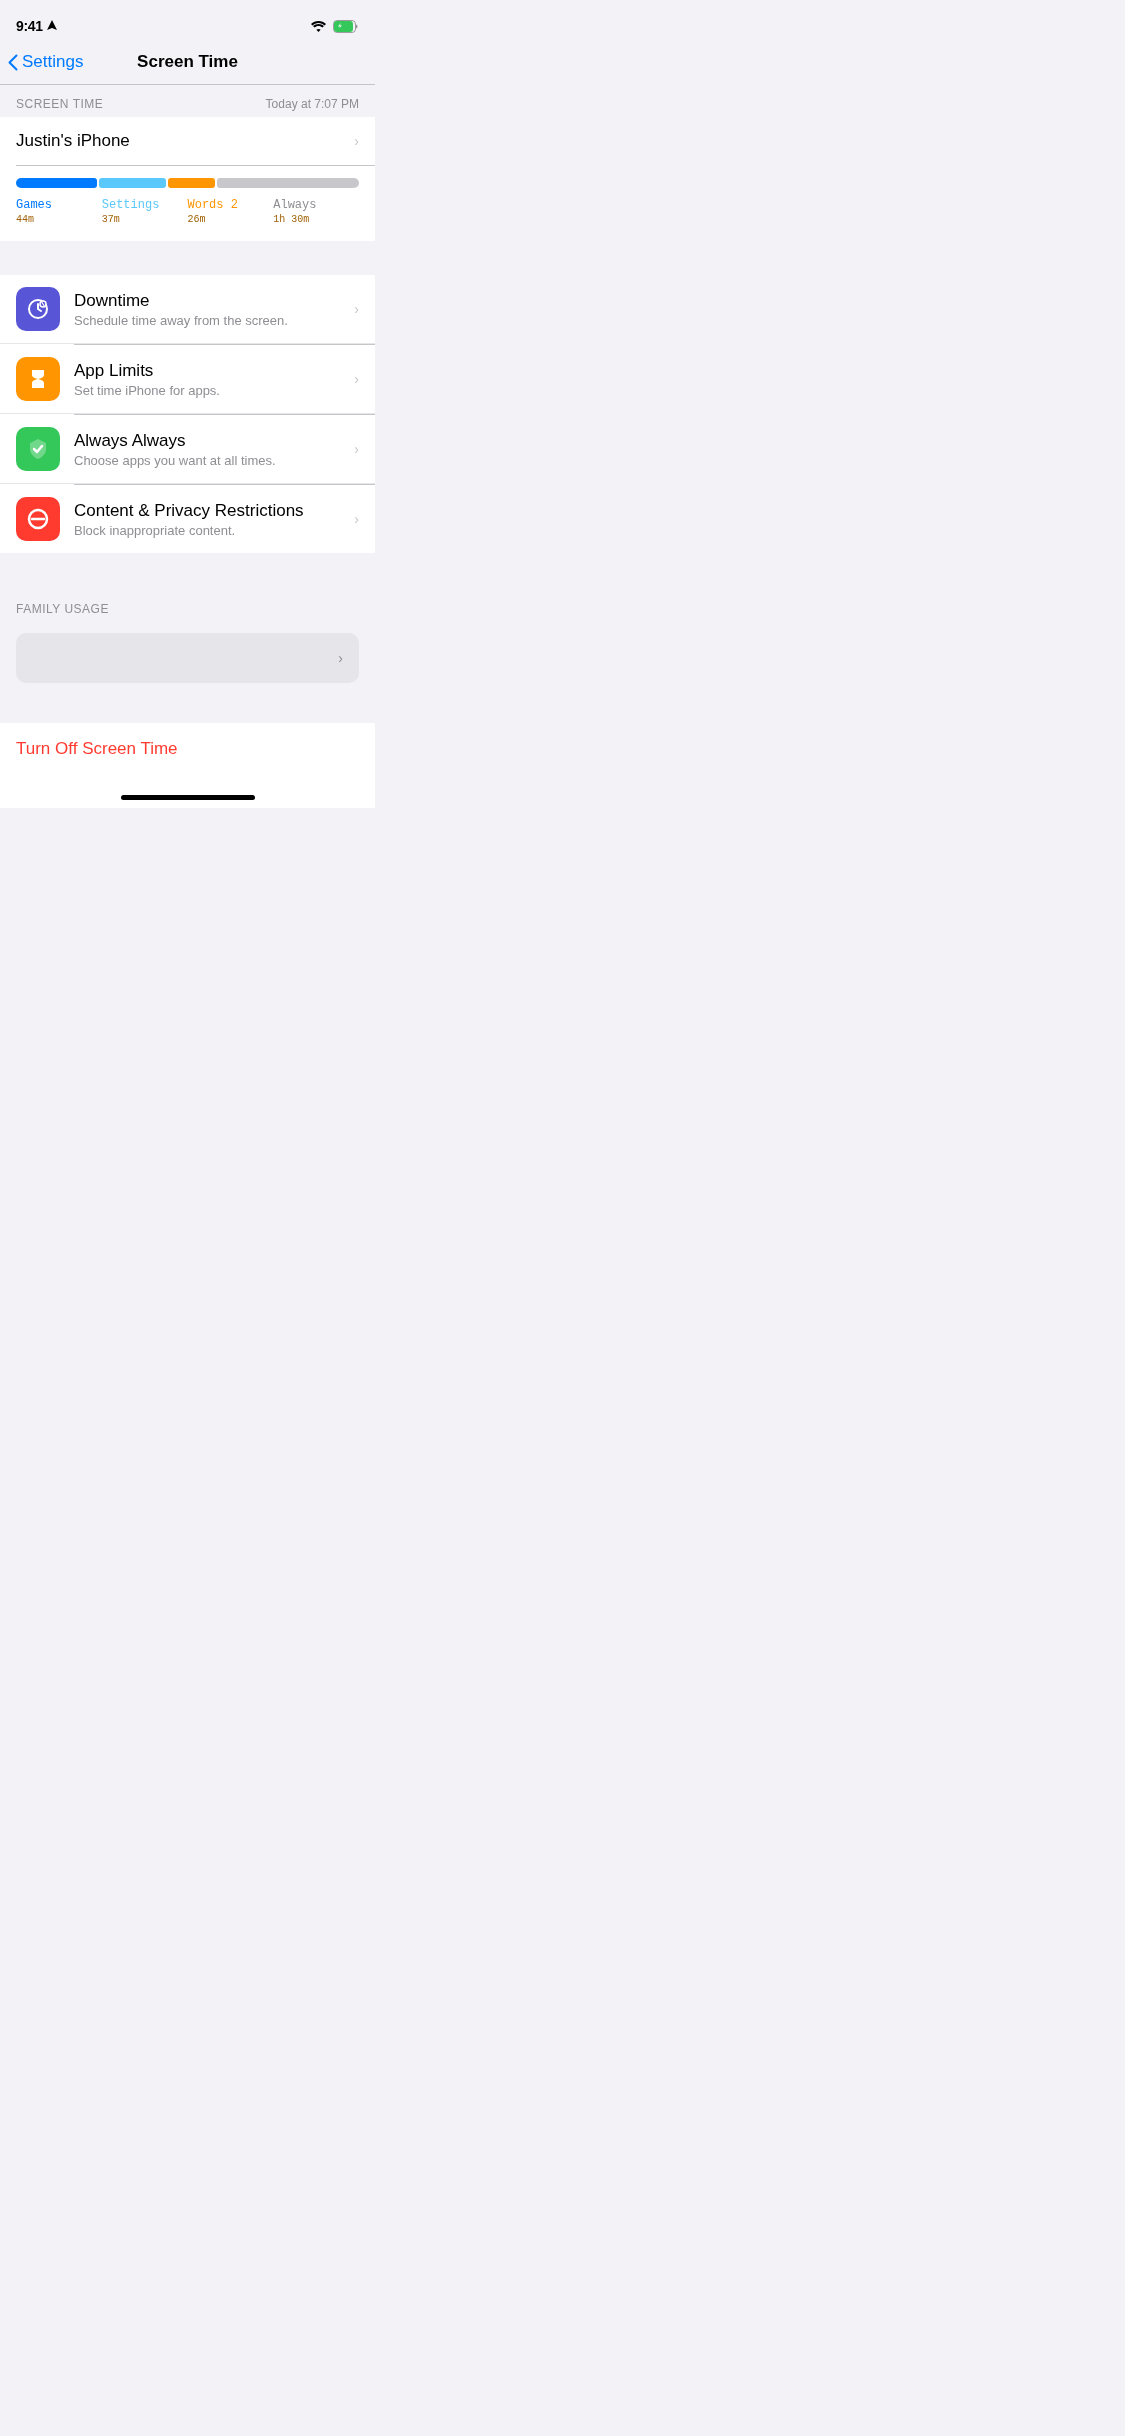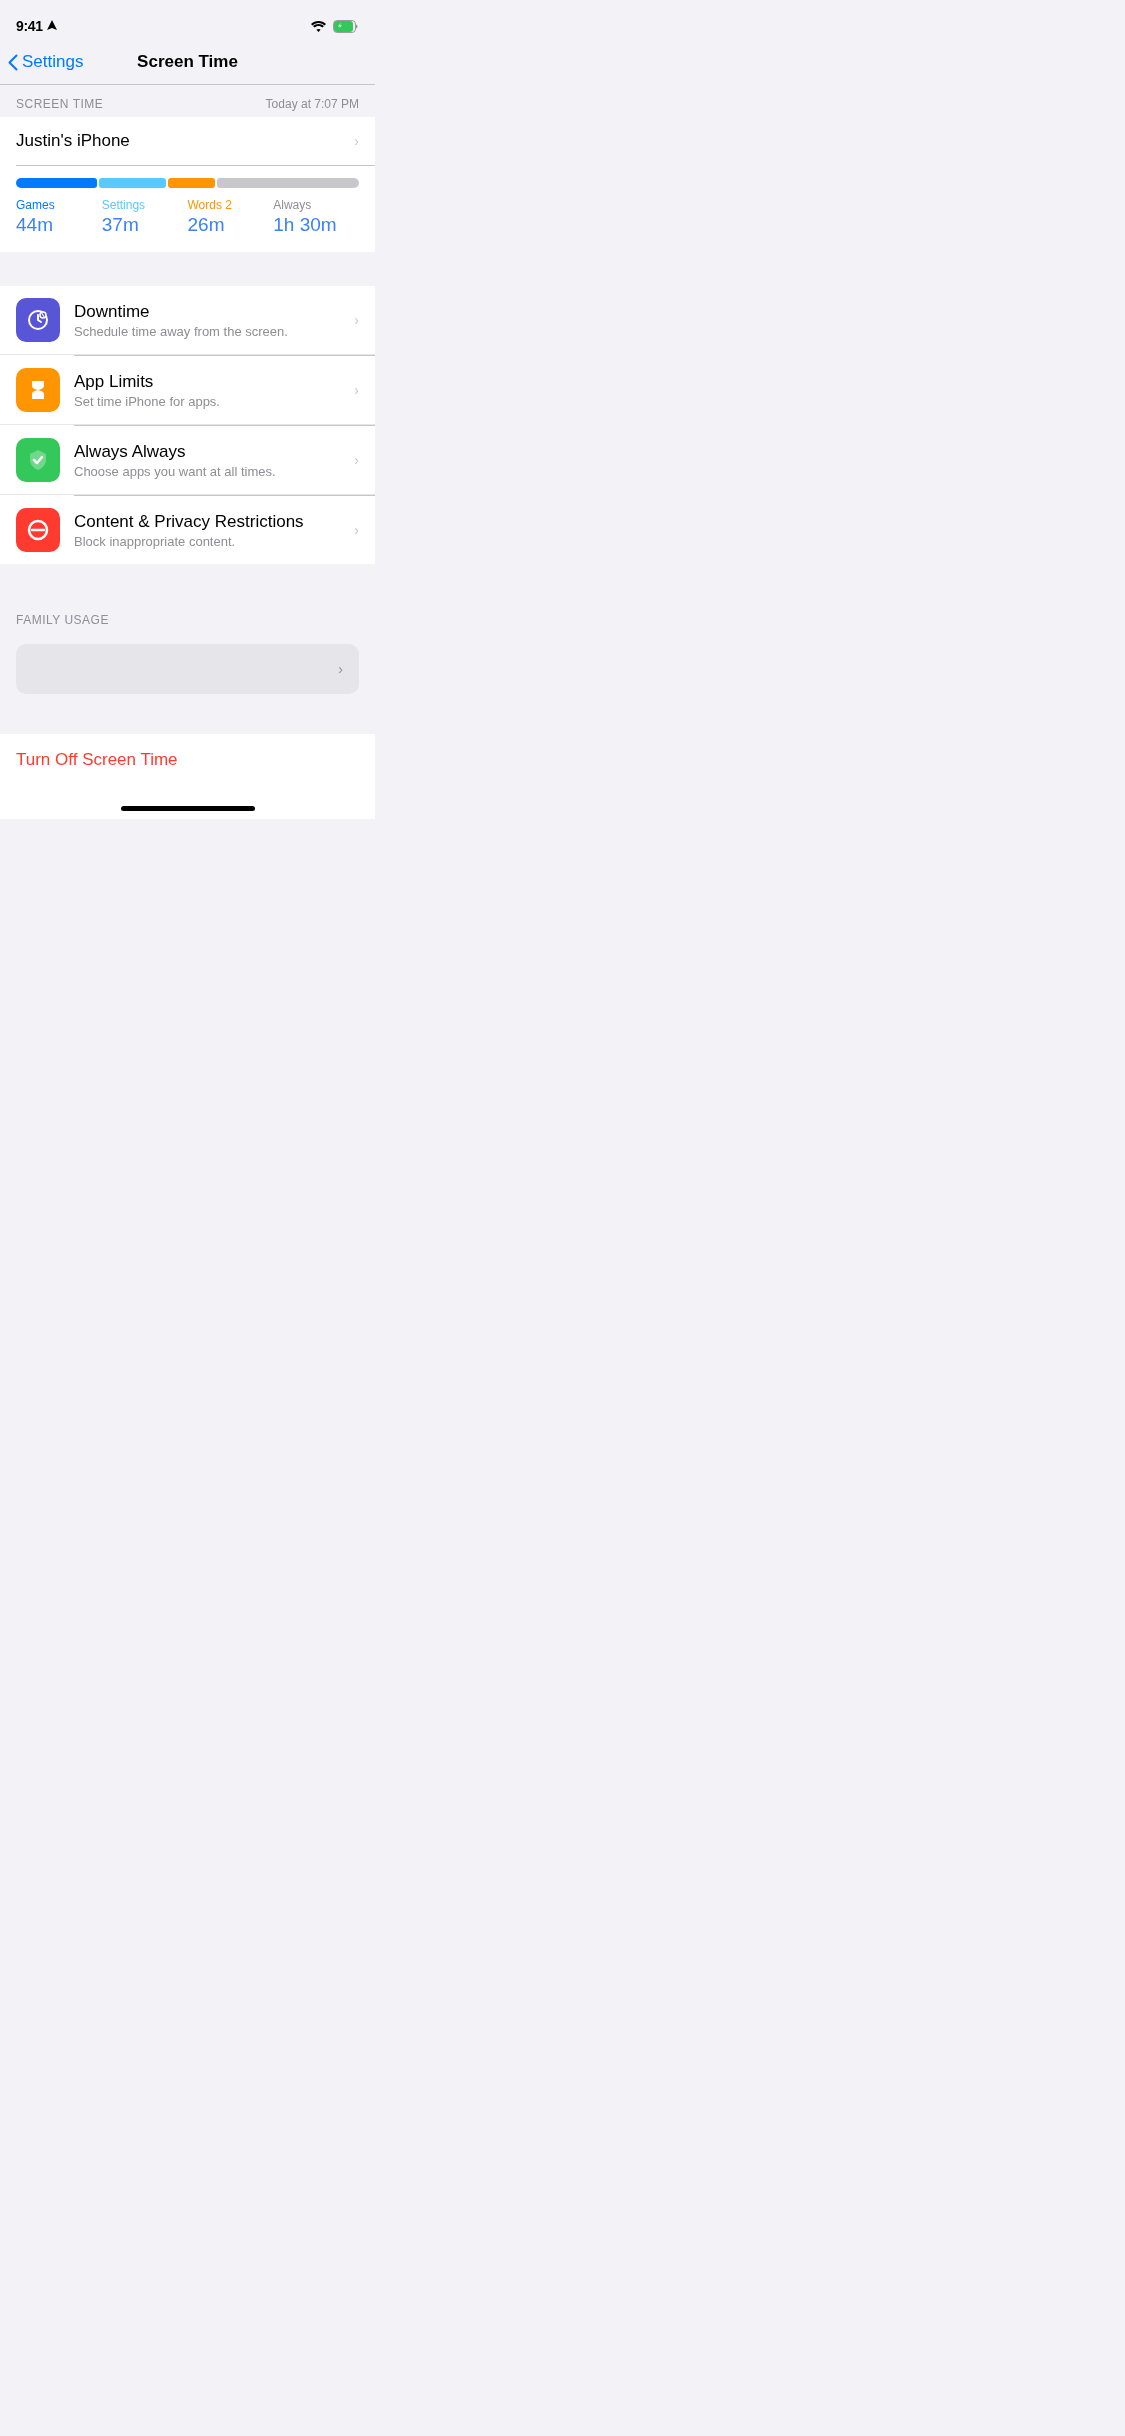--- a/index.html
+++ b/index.html
@@ -132,32 +132,33 @@
     }
     .bar-segment {
       height: 100%;
       border-radius: 3px;
     }
 
     
     .app-breakdown {
       display: flex;
       gap: 0;
+      font-family: Liberation Mono, monospace;
     }
     .app-item {
       flex: 1;
     }
     .app-name {
       font-size: 12px;
       font-weight: 500;
       margin-bottom: 2px;
     }
     .app-duration {
-      font-size: 19px;
-      color: #3b82f6;
+      font-size: 10px;
+      color: #a16207;
     }
 
     
     .gray-section {
       height: 34px;
       background: #f2f2f7;
     }
 
     
     .menu-list {

